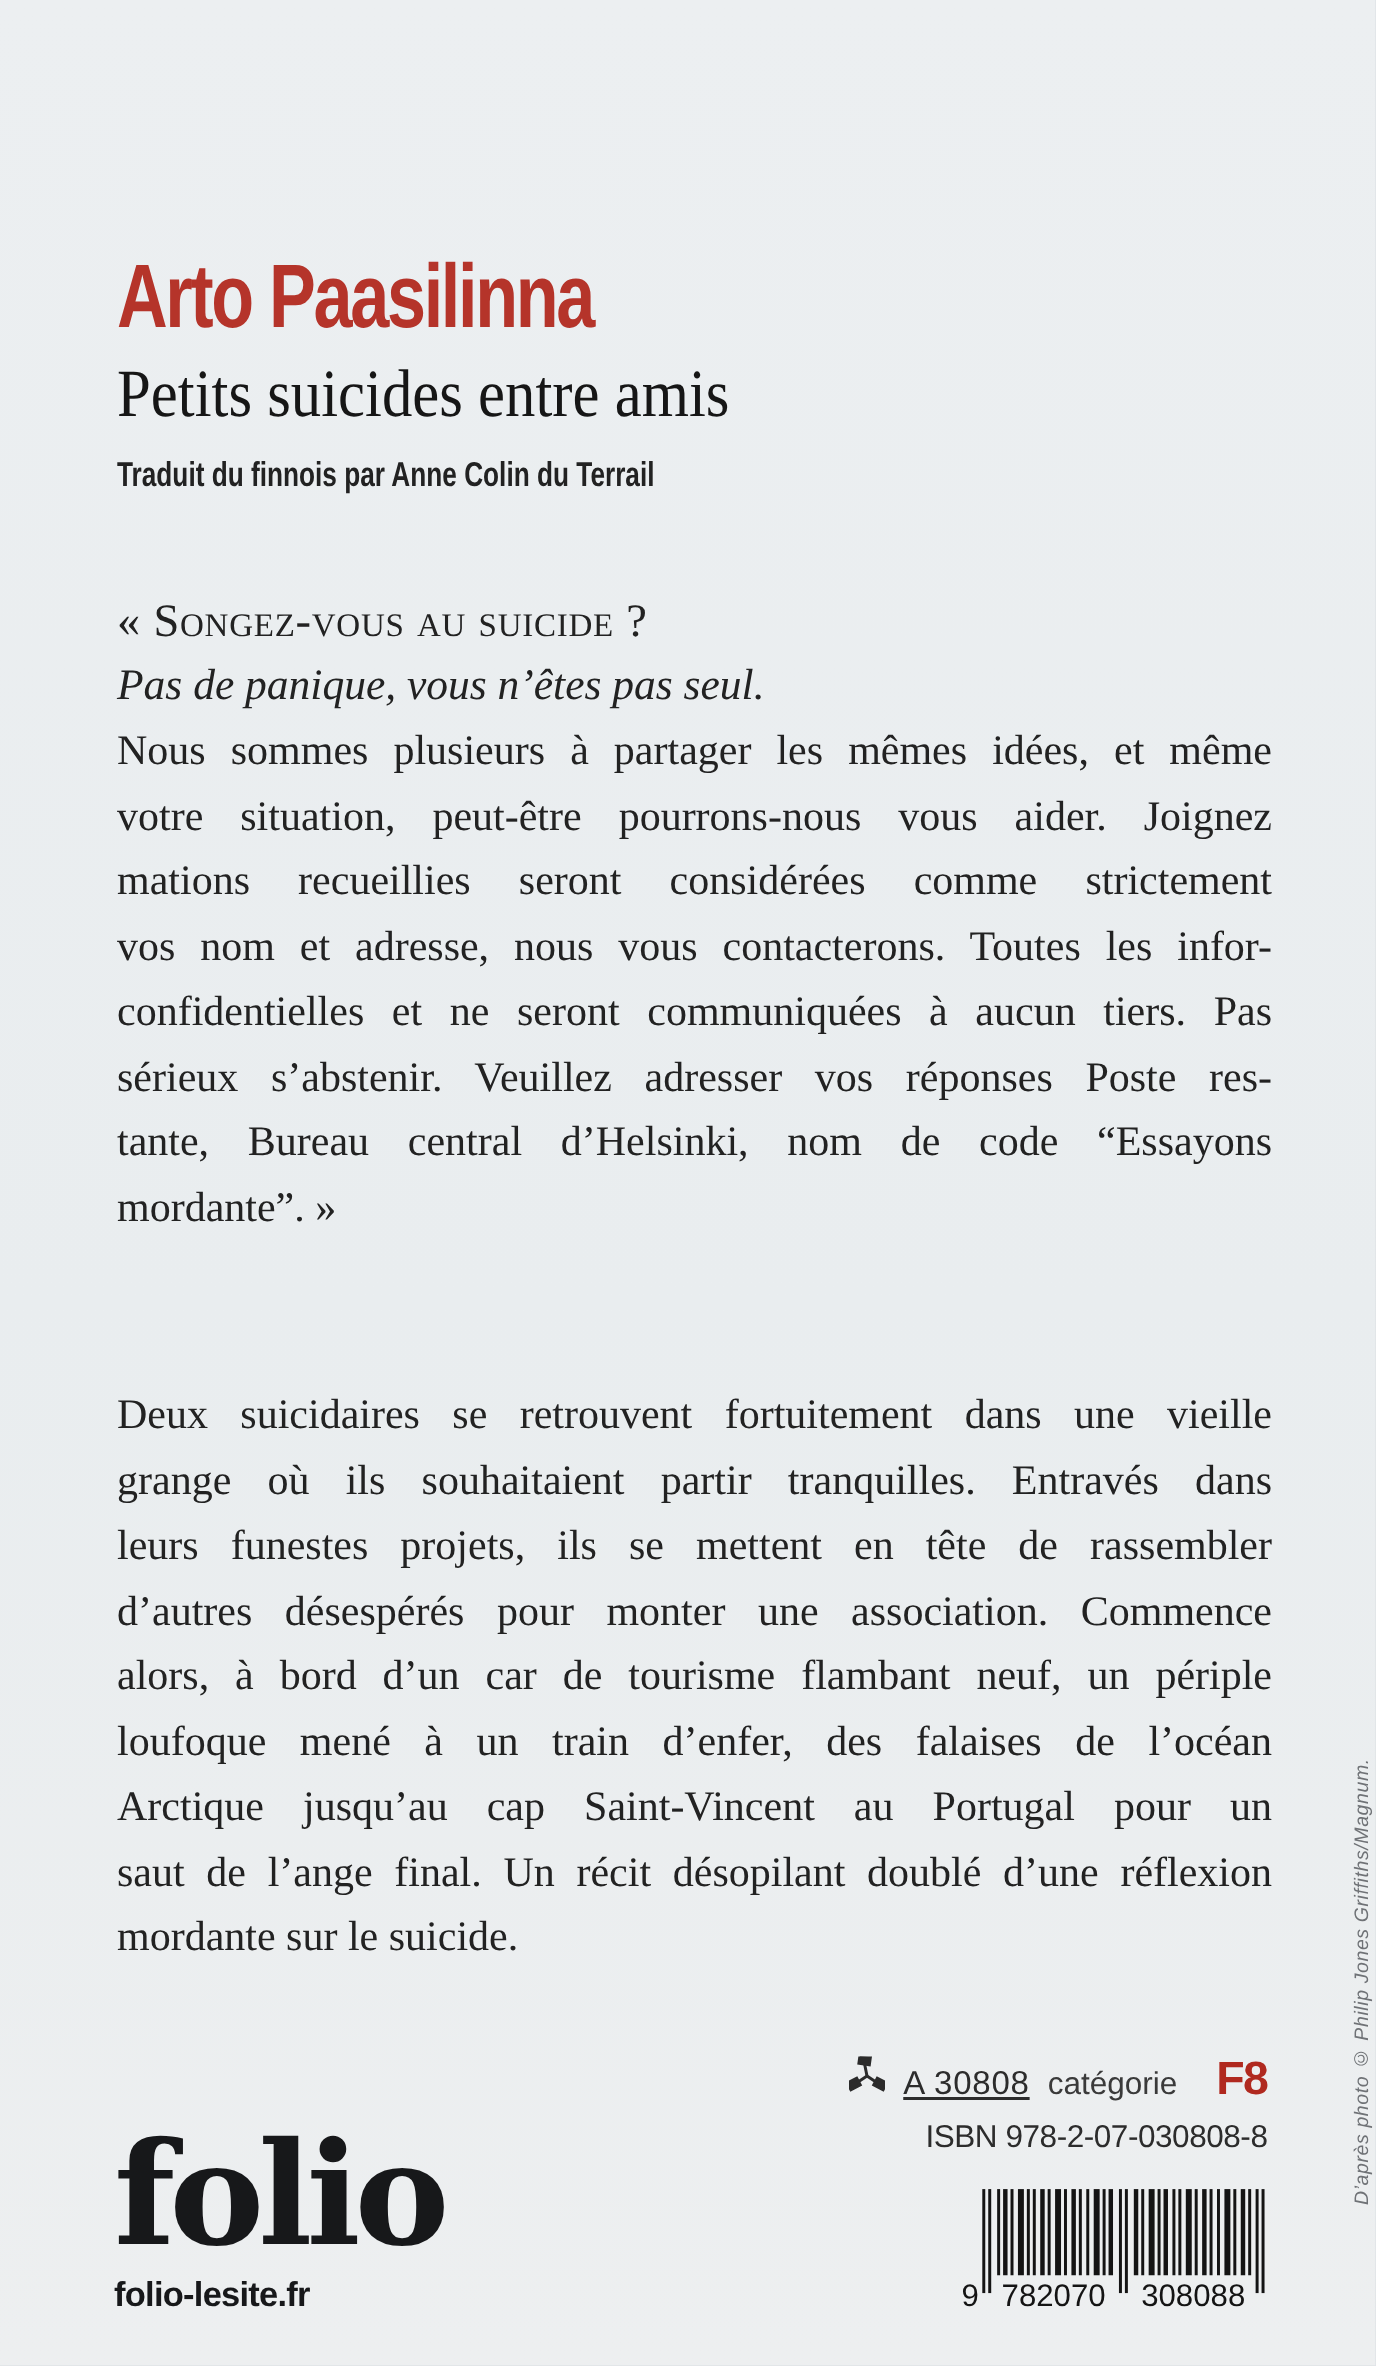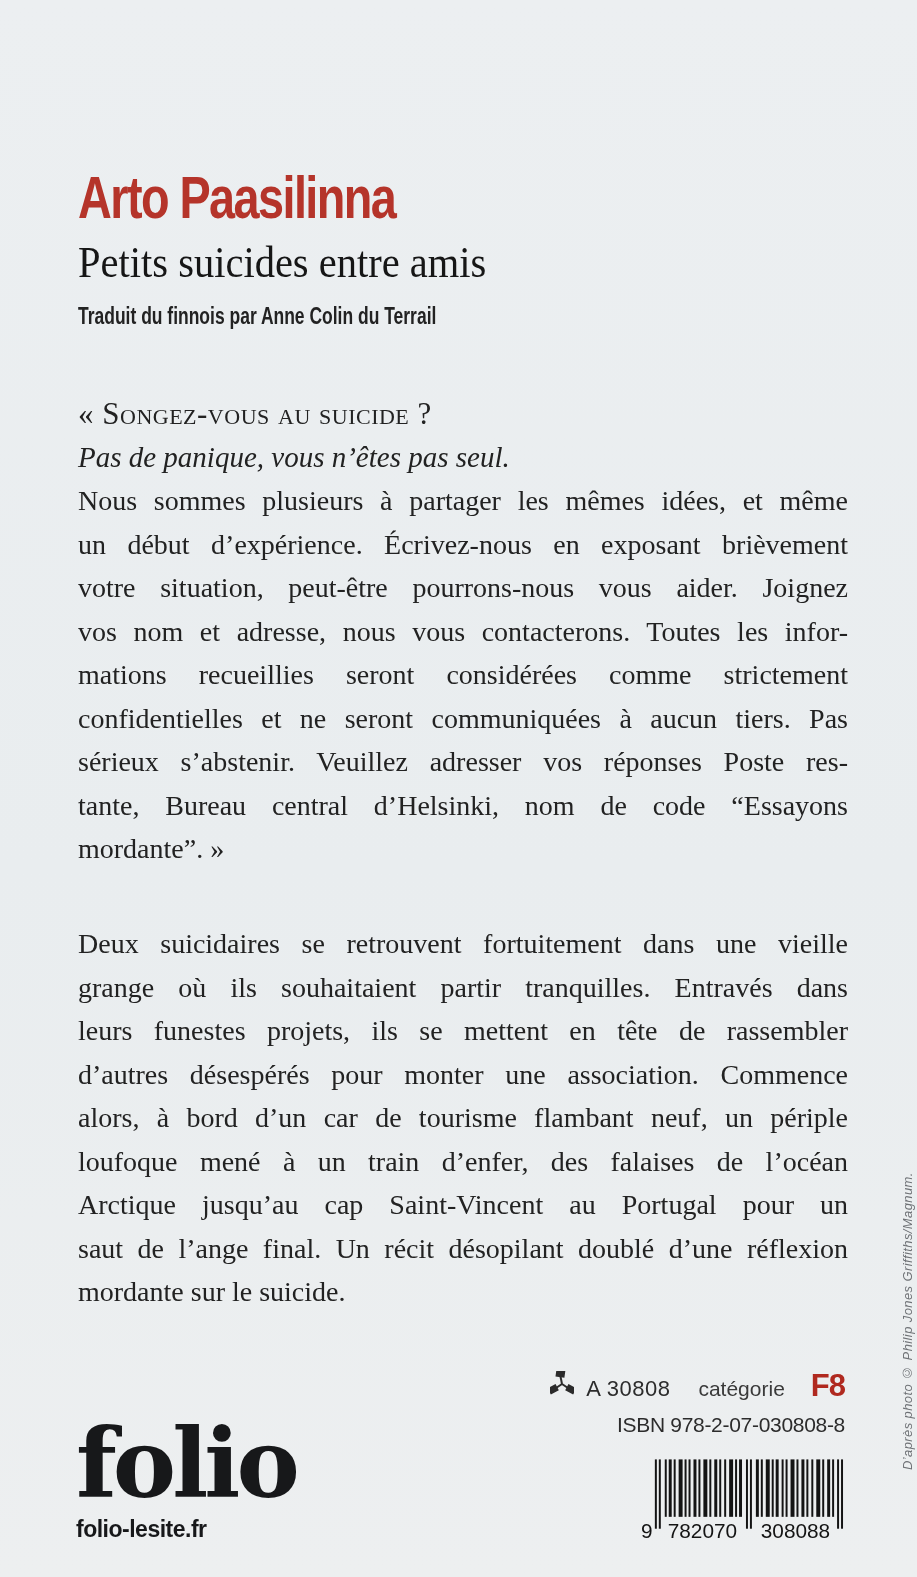--- a/index.html
+++ b/index.html
@@ -39,21 +39,21 @@
     letter-spacing:-4px;color:#17181a;
   }
   .folio-url{
     font-family:"Liberation Sans",sans-serif;font-weight:bold;font-size:23px;
     letter-spacing:-0.5px;color:#17181a;margin-top:12px;
   }
   
   .pub-block{position:absolute;right:72px;top:1368px;text-align:right;font-family:"Liberation Sans",sans-serif;}
   .pub-row1{display:flex;justify-content:flex-end;align-items:baseline;gap:10px;}
   .colophon{align-self:center;margin-right:2px;}
-  .catalog-number{font-size:22px;color:#2c2c2c;letter-spacing:0.5px;margin-right:18px;}
+  .catalog-number{font-size:22px;color:#2c2c2c;letter-spacing:0.5px;margin-right:2px;text-decoration:underline;}
   .category-label{font-size:21px;color:#3a3a3a;margin-right:16px;}
   .category-code{font-size:31px;font-weight:bold;color:#b0291f;letter-spacing:-1px;}
   .isbn{font-size:21px;letter-spacing:-0.3px;color:#2c2c2c;margin-top:9px;}
   .barcode-wrap{margin-top:22px;display:inline-block;}
   
   .photo-credit{
     position:absolute;right:2px;top:1140px;height:330px;display:flex;align-items:center;
     writing-mode:vertical-rl;transform:rotate(180deg);
     font-family:"Liberation Sans",sans-serif;font-style:italic;font-size:13px;
     color:#6f7276;letter-spacing:0.4px;
@@ -68,24 +68,23 @@
     <div class="author">Arto Paasilinna</div>
     <div class="title">Petits suicides entre amis</div>
     <div class="translator">Traduit du finnois par Anne Colin du Terrail</div>
   </div>
 
   <div class="textblock quote">
     <div class="line smallcaps">« Songez-vous au suicide ?</div>
     <div class="line italic">Pas de panique, vous n’êtes pas seul.</div>
     <div class="lines">
         <div>Nous sommes plusieurs à partager les mêmes idées, et même</div>
-        <div>un début d’expérience. Écrivez-nous en exposant brièvement</div>
         <div>votre situation, peut-être pourrons-nous vous aider. Joignez</div>
+        <div>mations recueillies seront considérées comme strictement</div>
         <div>vos nom et adresse, nous vous contacterons. Toutes les infor-</div>
-        <div>mations recueillies seront considérées comme strictement</div>
         <div>confidentielles et ne seront communiquées à aucun tiers. Pas</div>
         <div>sérieux s’abstenir. Veuillez adresser vos réponses Poste res-</div>
         <div>tante, Bureau central d’Helsinki, nom de code “Essayons</div>
       </div>
     <div class="line">mordante”. »</div>
   </div>
 
   <div class="textblock synopsis">
     <div class="lines">
         <div>Deux suicidaires se retrouvent fortuitement dans une vieille</div>

